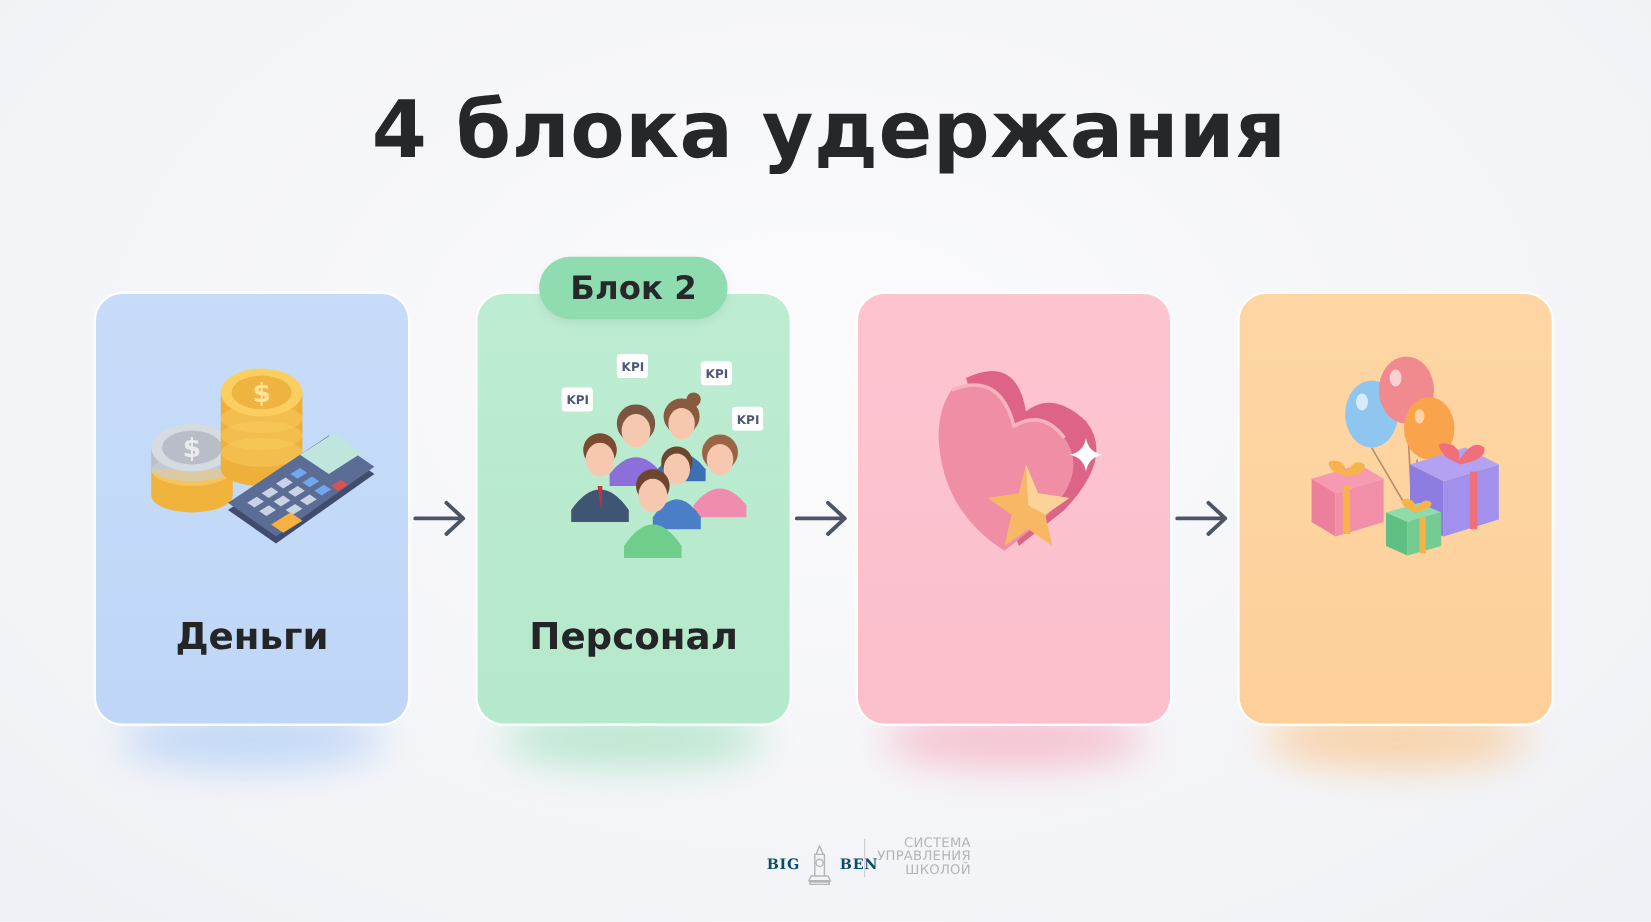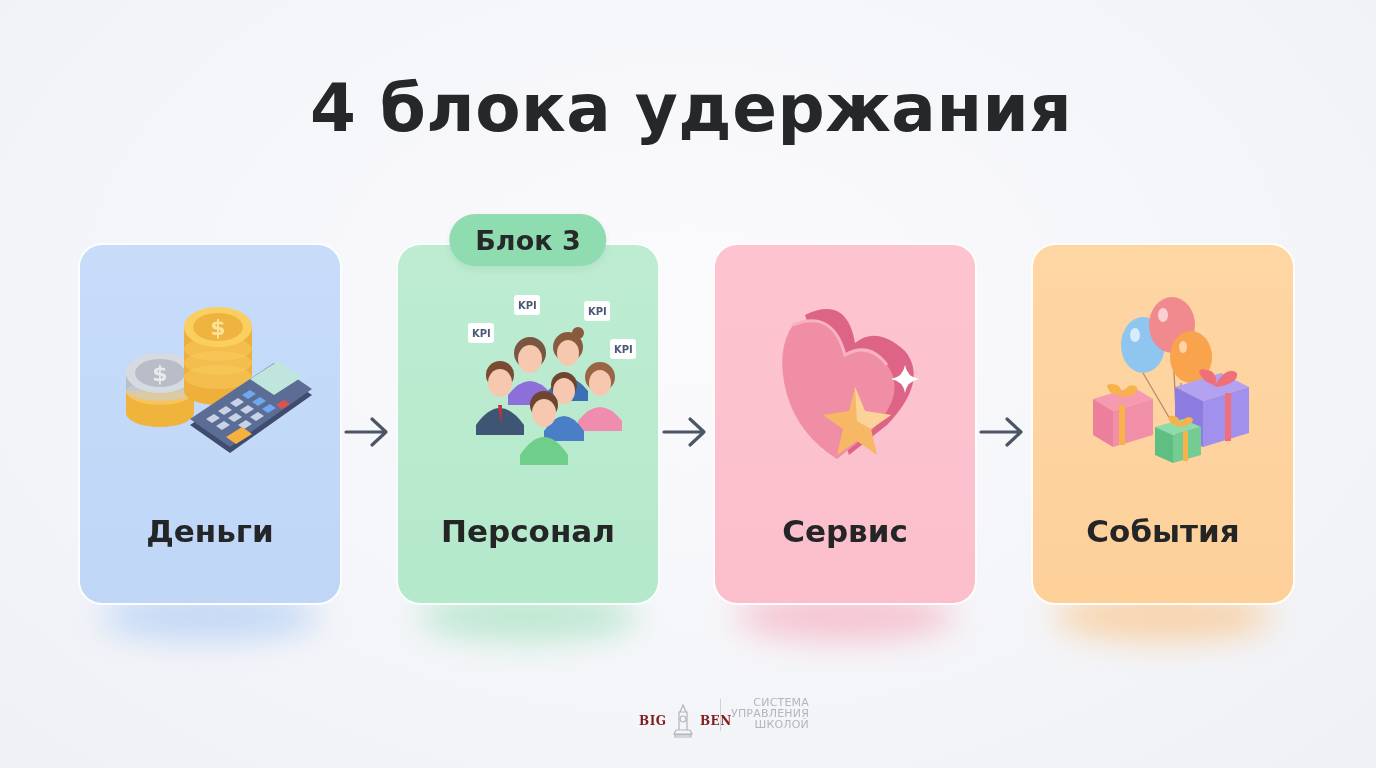--- a/index.html
+++ b/index.html
@@ -31,21 +31,21 @@
     box-shadow:0 3px 8px rgba(0,0,0,0.06);
   }
   .illu { position:absolute; left:22px; top:50px; width:220px; height:170px; }
   .card-label {
     position:absolute; left:0; right:0; top:268px; text-align:center;
     font-size:31px; font-weight:bold; color:#242527;
   }
   .arrow { position:absolute; top:414px; width:48px; height:36px; }
   .logo-text { position:absolute; left:731px; top:697px; font-size:11px; line-height:11px; color:#b3b5ba; letter-spacing:0.2px;text-align:right; }
   .logo-sep { position:absolute; left:720px; top:699px; width:1px; height:32px; background:#cfd1d6; }
-  .logo-mark { position:absolute; left:639px; top:704px; font-family:"DejaVu Serif", serif; font-size:12px; font-weight:bold; color:#7f1d1d; letter-spacing:0.5px; }
+  .logo-mark { position:absolute; left:639px; top:704px; font-family:"DejaVu Serif", serif; font-size:12px; font-weight:bold; color:#0c4a6e; letter-spacing:0.5px; }
 </style>
 </head>
 <body>
 
 <div class="title">4 блока удержания</div>
 
 <div class="card" style="left:78px; background:linear-gradient(180deg,#c6dcf9 0%,#bfd6f7 100%);">
   <div class="glow" style="background:#9cc2f4;"></div>
   <svg class="illu" viewBox="0 0 220 170">
 
@@ -90,21 +90,21 @@
   </svg>
   <div class="card-label">Деньги</div>
 </div>
 
 <svg class="arrow" style="left:343px;" viewBox="0 0 48 36">
   <path d="M3 18 H43 M29 5 L43 18 L29 31" fill="none" stroke="#4c5566" stroke-width="3.2" stroke-linecap="round" stroke-linejoin="round"></path>
 </svg>
 
 <div class="card" style="left:396px; background:linear-gradient(180deg,#bdecd2 0%,#b5e9cb 100%);">
   <div class="glow" style="background:#8fdcb0;"></div>
-  <div class="pill" style="background:#8fdcb0;">Блок 3</div>
+  <div class="pill" style="background:#8fdcb0;">Блок 2</div>
   <svg class="illu" viewBox="0 0 220 170">
 
     <g font-family="DejaVu Sans, sans-serif" font-size="10" font-weight="bold" fill="#4b5876">
       <rect x="48" y="28" width="26" height="20" rx="3" fill="#fff"></rect>
         <text x="52" y="42">KPI</text>
       <rect x="94" y="0" width="26" height="20" rx="3" fill="#fff"></rect>
         <text x="98" y="14">KPI</text>
       <rect x="164" y="6" width="26" height="20" rx="3" fill="#fff"></rect>
         <text x="168" y="20">KPI</text>
       <rect x="190" y="44" width="26" height="20" rx="3" fill="#fff"></rect>
@@ -147,21 +147,20 @@
     <path d="M68 20 Q110 0 118 48 Q140 30 168 56 Q192 86 150 130 L112 160 Z" fill="#dd6486"></path>
 
     <path d="M56 30 Q96 14 108 60 Q132 46 150 70 Q172 100 130 140 L100 164 Q62 140 50 100 Q38 56 56 30Z" fill="#ef8ea4"></path>
     <path d="M56 30 Q96 14 108 60 Q132 46 150 70" fill="none" stroke="#f7b2c0" stroke-width="3"></path>
 
     <path d="M168 70 Q170 82 182 84 Q170 86 168 98 Q166 86 154 84 Q166 82 168 70Z" fill="#ffffff"></path>
 
     <path d="M118 92 L128 116 L154 120 L134 134 L140 160 L120 146 L100 160 L106 134 L86 120 L112 116Z" fill="#f7b866"></path>
     <path d="M118 92 L128 116 L154 120 L134 134 L120 126Z" fill="#fbd39a"></path>
   </svg>
-  <div class="card-label">Сервис</div>
 </div>
 
 <svg class="arrow" style="left:978px;" viewBox="0 0 48 36">
   <path d="M3 18 H43 M29 5 L43 18 L29 31" fill="none" stroke="#4c5566" stroke-width="3.2" stroke-linecap="round" stroke-linejoin="round"></path>
 </svg>
 
 <div class="card" style="left:1031px; background:linear-gradient(180deg,#fed6a4 0%,#fdd09a 100%);">
   <div class="glow" style="background:#fbb86b;"></div>
   <svg class="illu" viewBox="0 0 220 170">
 
@@ -185,21 +184,20 @@
     <polygon points="148,106 194,92 194,138 148,152" fill="#a191ec"></polygon>
     <rect x="170" y="98" width="6" height="48" fill="#ef6f7a"></rect>
     <path d="M150 86 Q136 70 156 76 Q164 82 160 90 Q172 70 182 78 Q184 88 162 92Z" fill="#ef6f7a"></path>
 
     <polygon points="100,132 128,124 146,132 118,140" fill="#8fdcaa"></polygon>
     <polygon points="100,132 118,140 118,168 100,160" fill="#5fbf82"></polygon>
     <polygon points="118,140 146,132 146,160 118,168" fill="#74cc92"></polygon>
     <rect x="128" y="136" width="5" height="30" fill="#f7b24a"></rect>
     <path d="M116 128 Q108 118 122 122 Q126 126 124 130 Q132 118 138 124 Q138 130 124 132Z" fill="#f7b24a"></path>
   </svg>
-  <div class="card-label">События</div>
 </div>
 
 <div>
   <span class="logo-mark">
     <span>BIG</span>
     <svg width="22" height="34" viewBox="0 0 22 34" style="vertical-align:middle; margin:0 1px;">
       <path d="M11 1 L14 8 L8 8Z M7 8 H15 V26 H7Z M4 26 H18 L20 30 H2Z M3 31 H19 V33 H3Z" fill="none" stroke="#b3b5ba" stroke-width="1.2"></path>
       <circle cx="11" cy="15" r="3" fill="none" stroke="#b3b5ba" stroke-width="1.2"></circle>
     </svg>
     <span>BEN</span>

